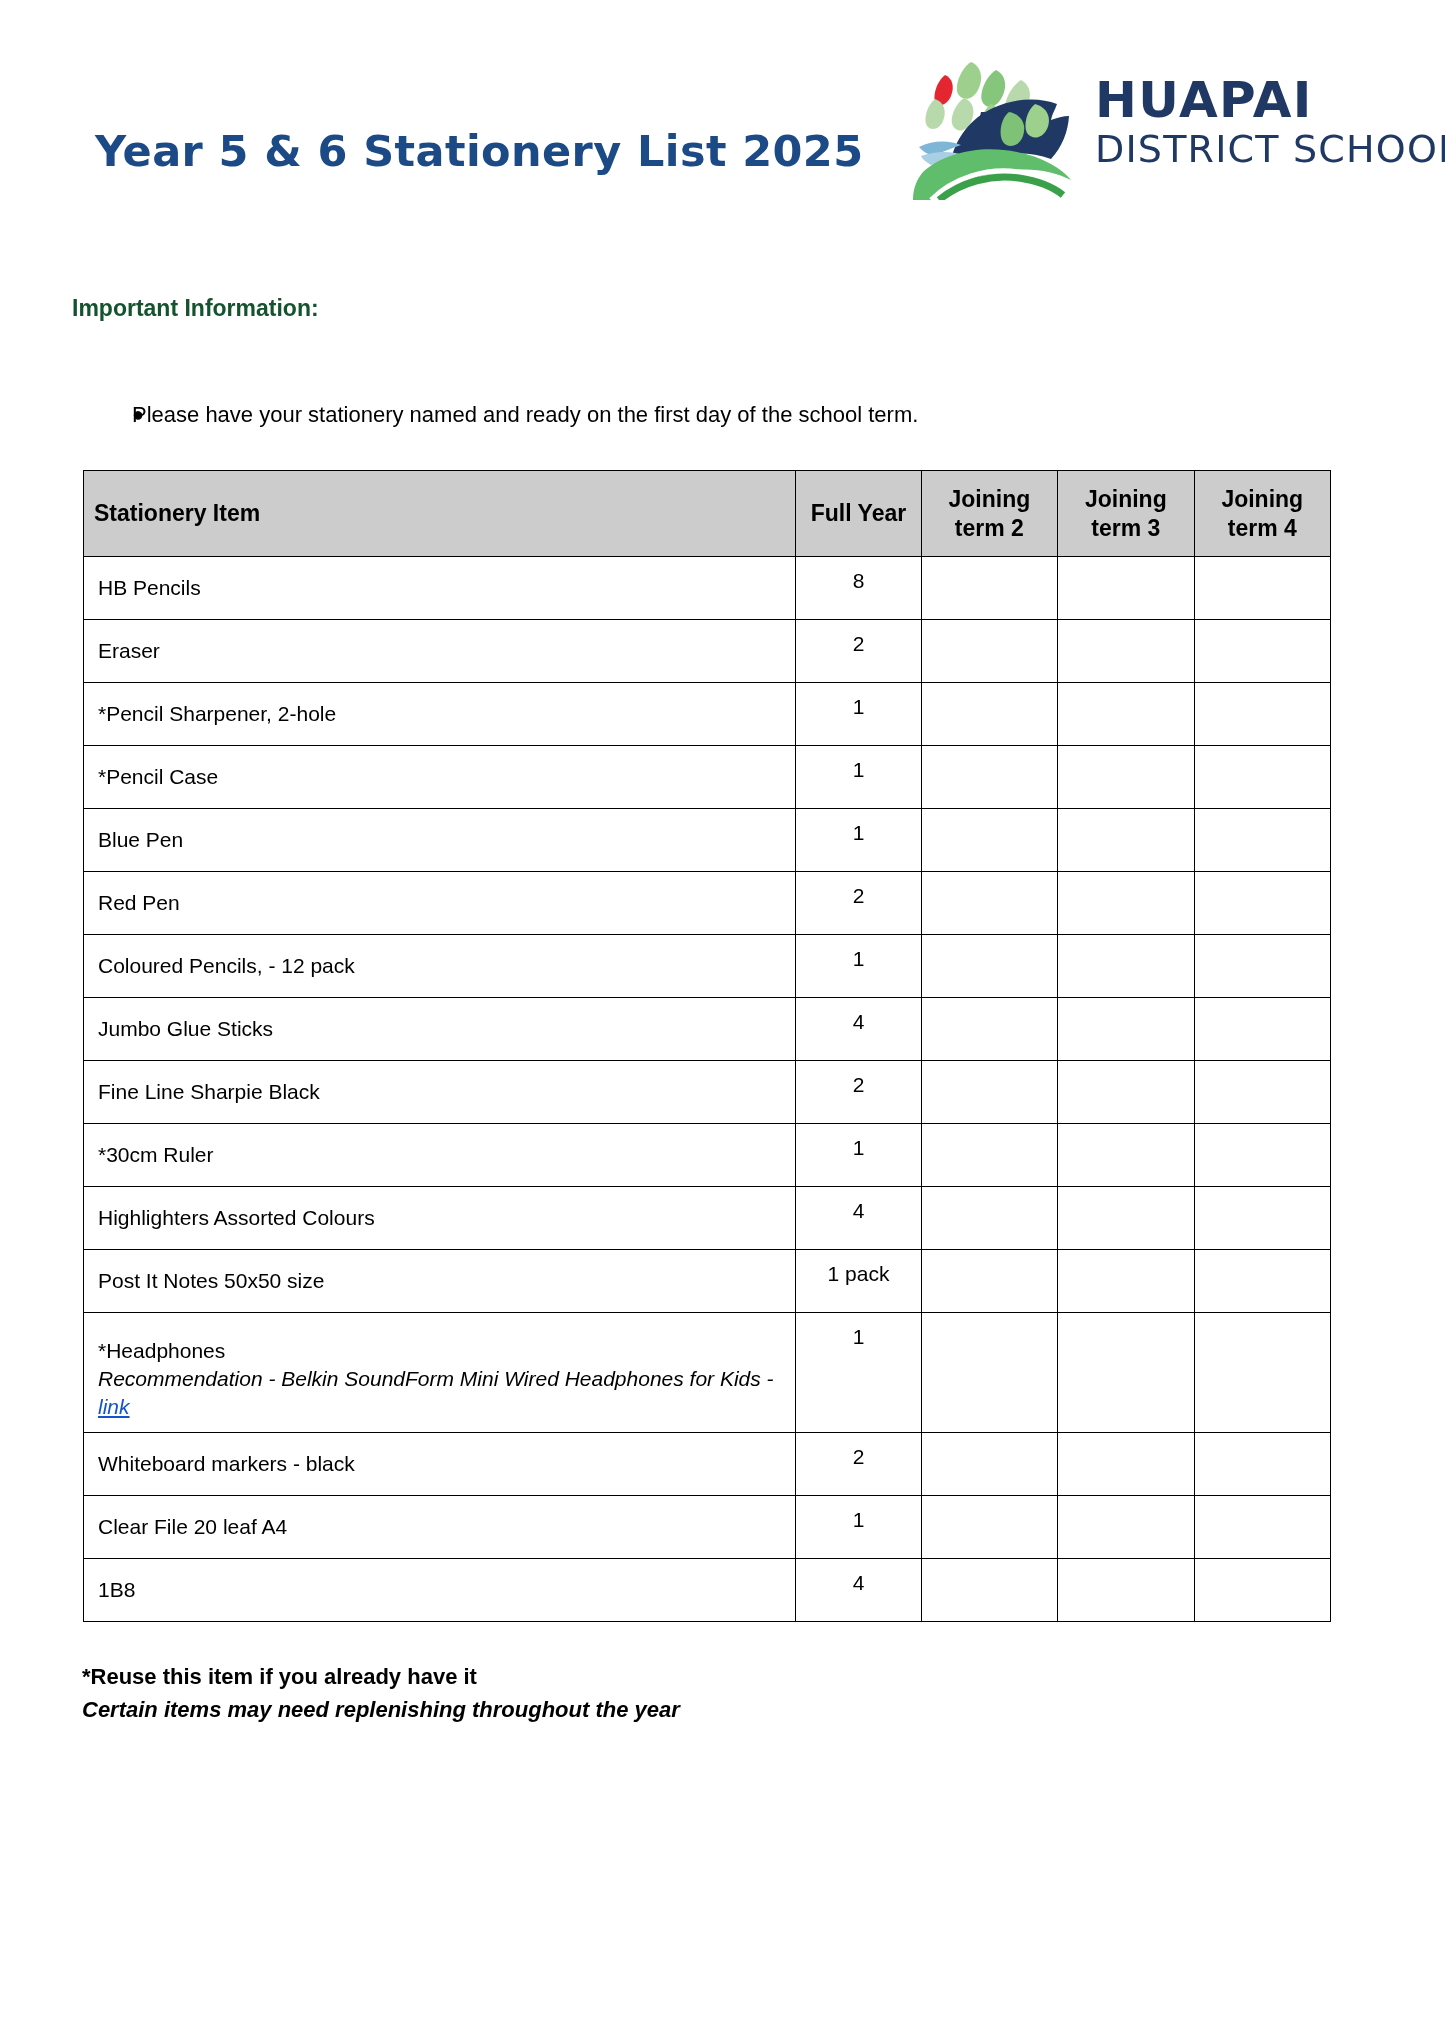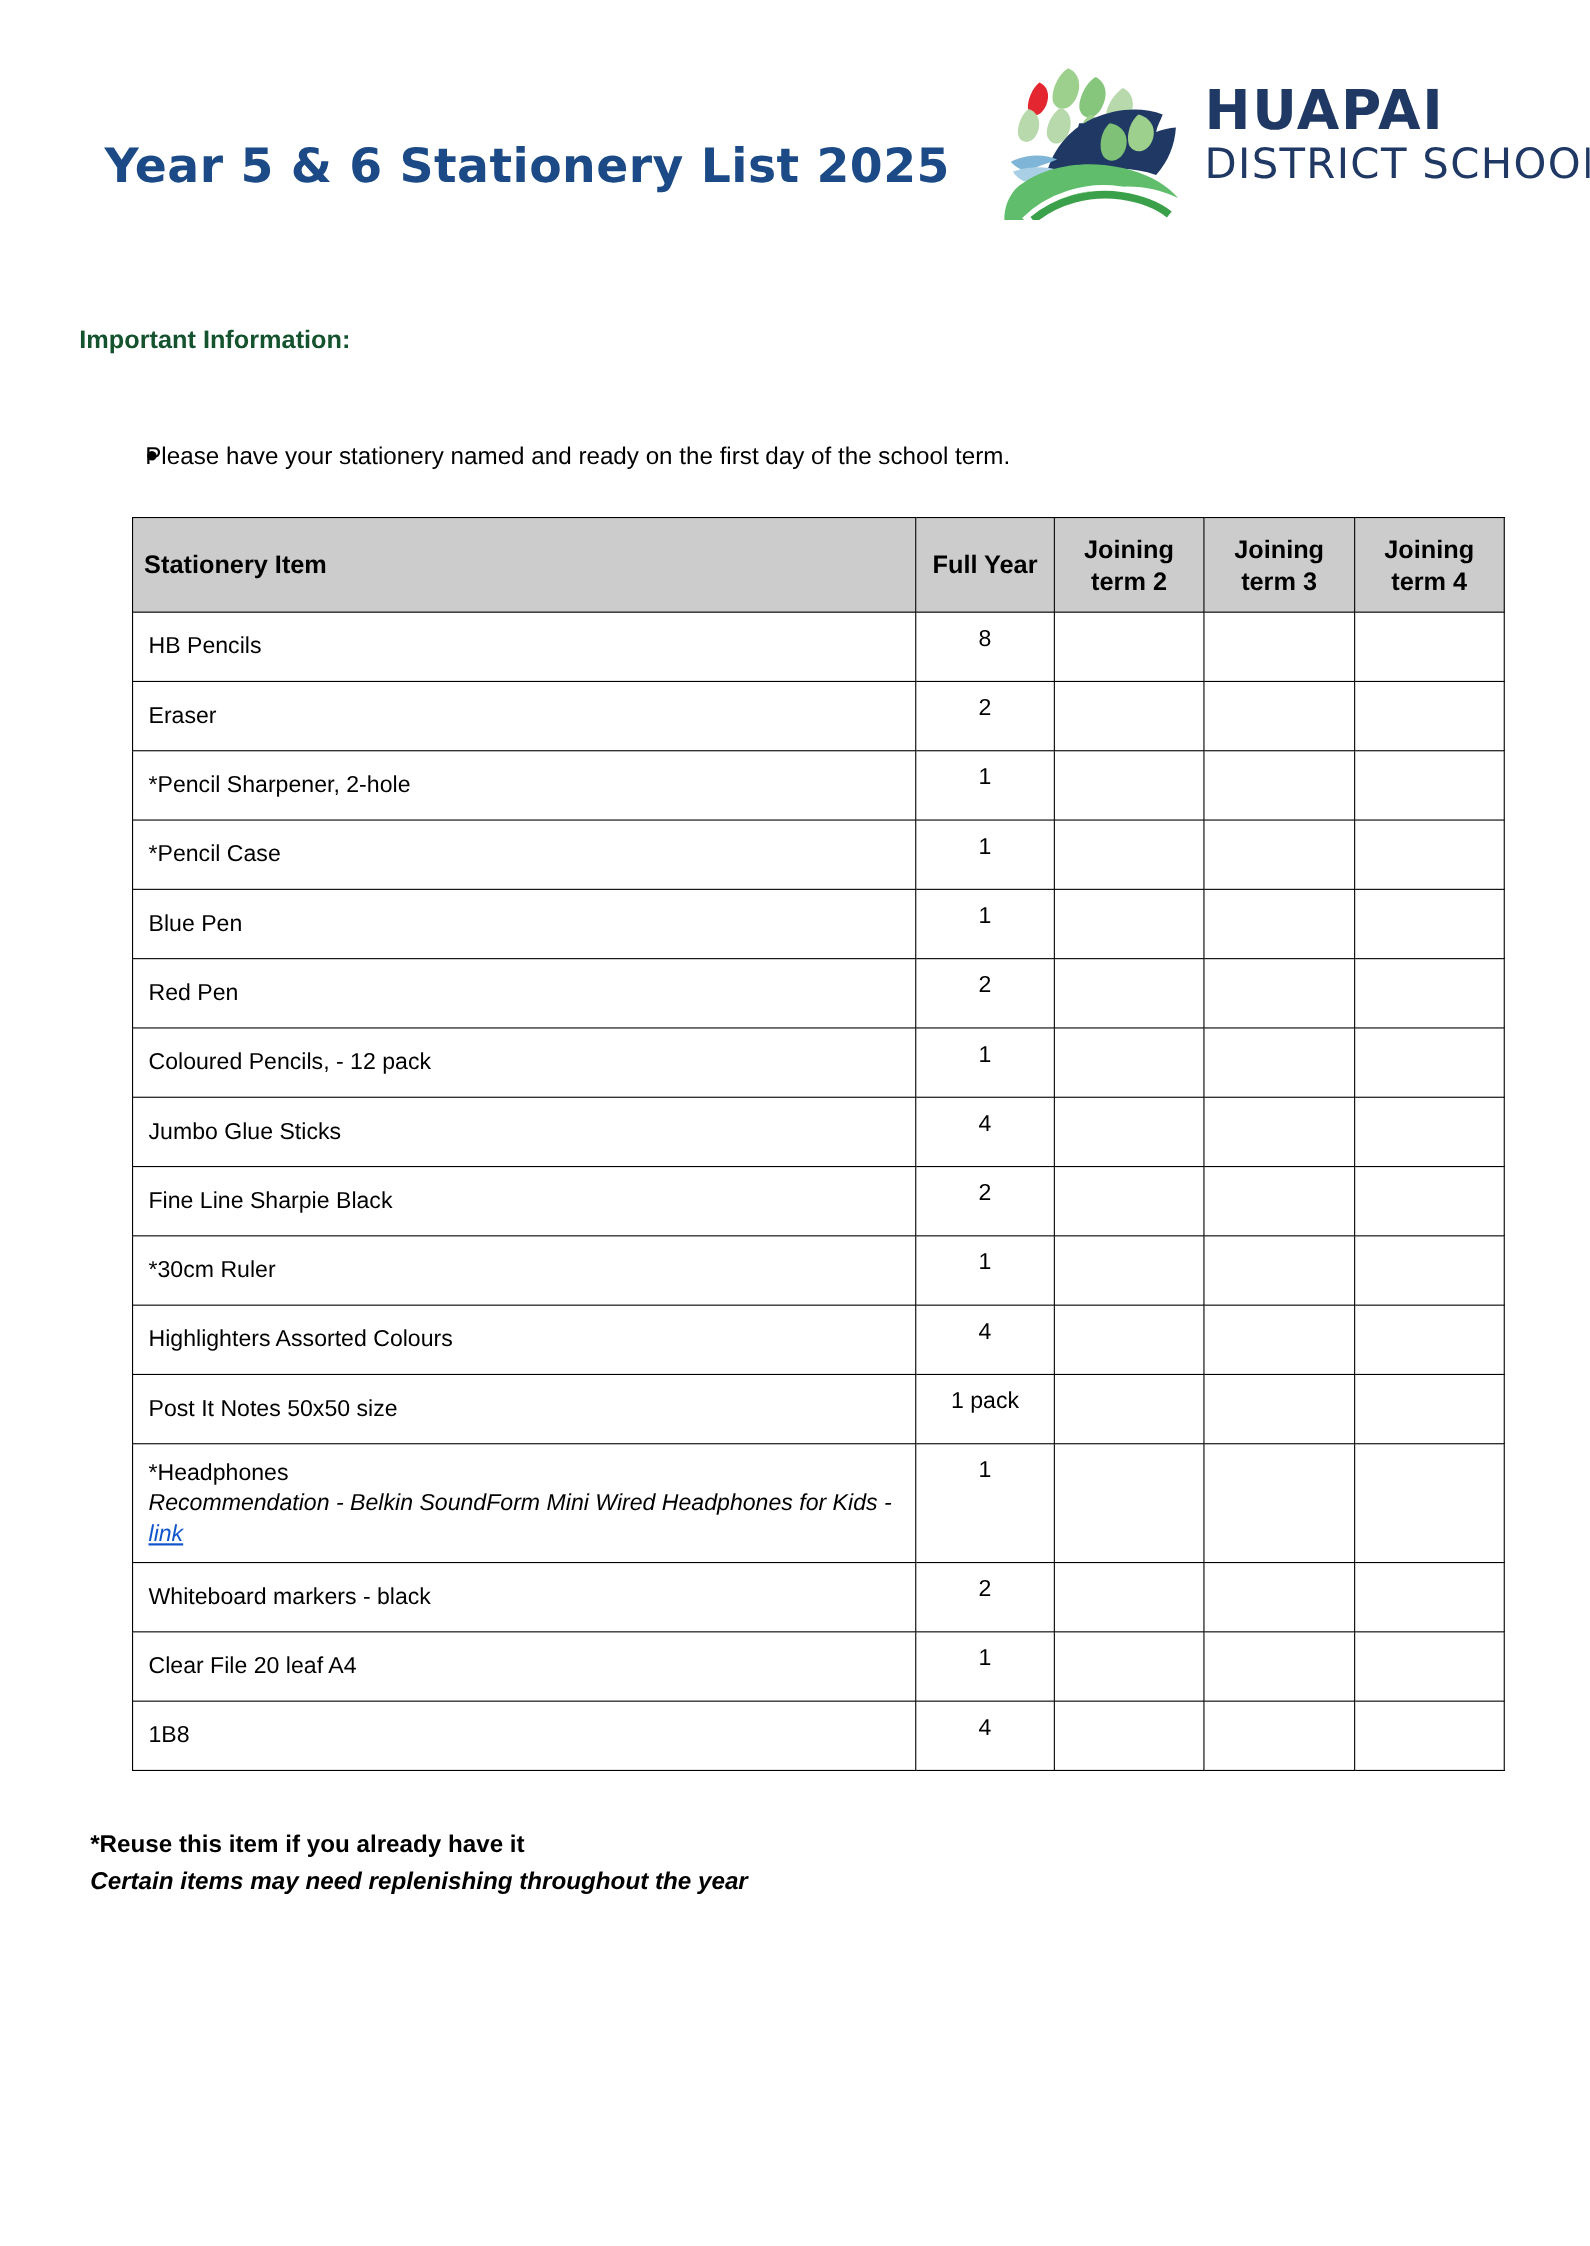--- a/index.html
+++ b/index.html
@@ -122,21 +122,20 @@
 
   
   .stationery-table {
     position: absolute;
     left: 83px;
     top: 470px;
     width: 1248px;
     border-collapse: collapse;
     table-layout: fixed;
     font-size: 21px;
-    margin-left: 37px;
   }
   .stationery-table th,
   .stationery-table td {
     border: 1.6px solid #000000;
     padding: 0;
     vertical-align: middle;
   }
   .stationery-table thead th {
     background: #cccccc;
     font-weight: bold;
@@ -168,21 +167,21 @@
   }
   td.cell-qty {
     text-align: center;
     vertical-align: top;
     padding-top: 12px;
   }
   td.cell-blank {
     background: #ffffff;
   }
   tr.row-tall td.cell-item {
-    padding-top: 12px;
+    padding-top: 24px;
     padding-bottom: 12px;
   }
   .item-note {
     font-style: italic;
     display: block;
     line-height: 1.3;
   }
   .item-link {
     color: #1155cc;
     text-decoration: underline;

